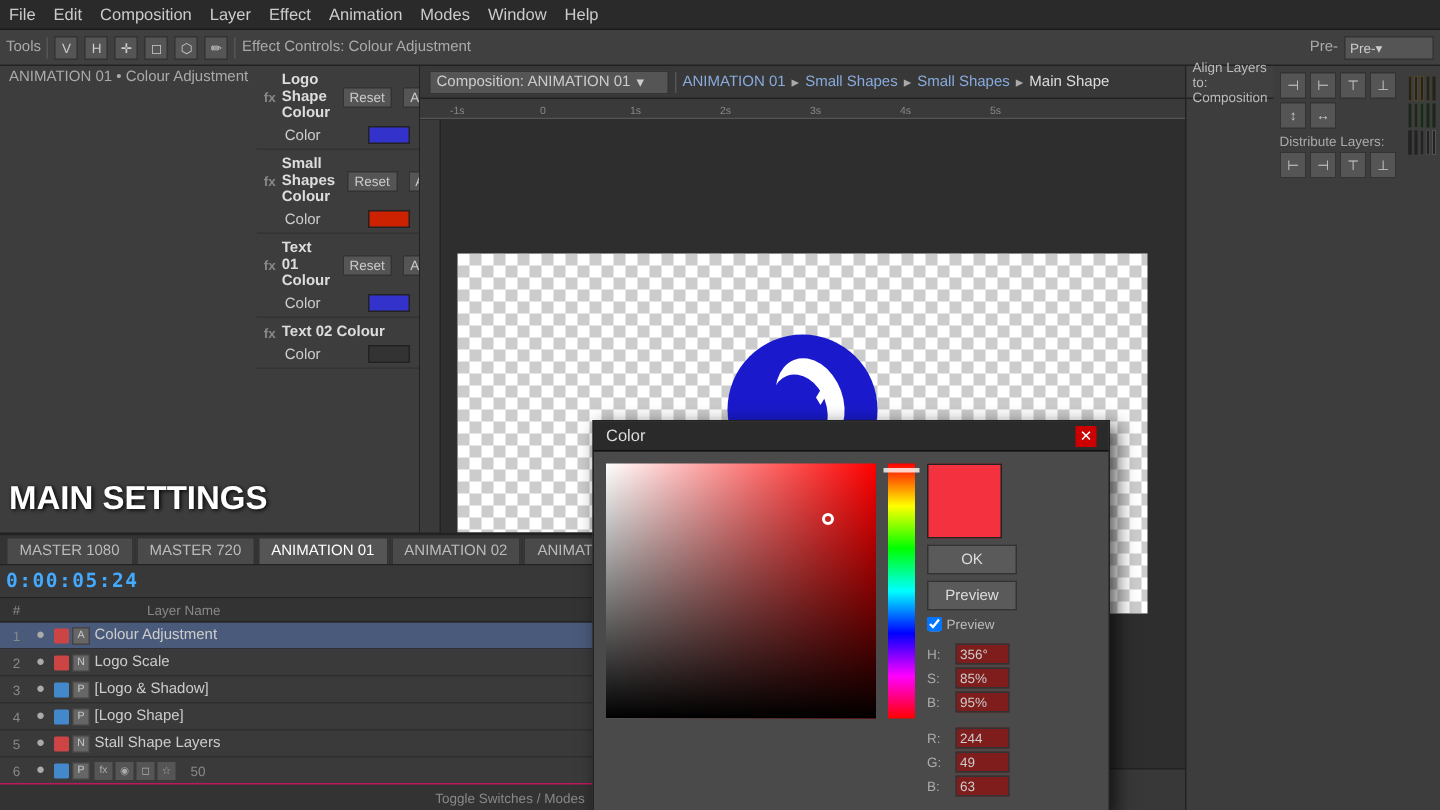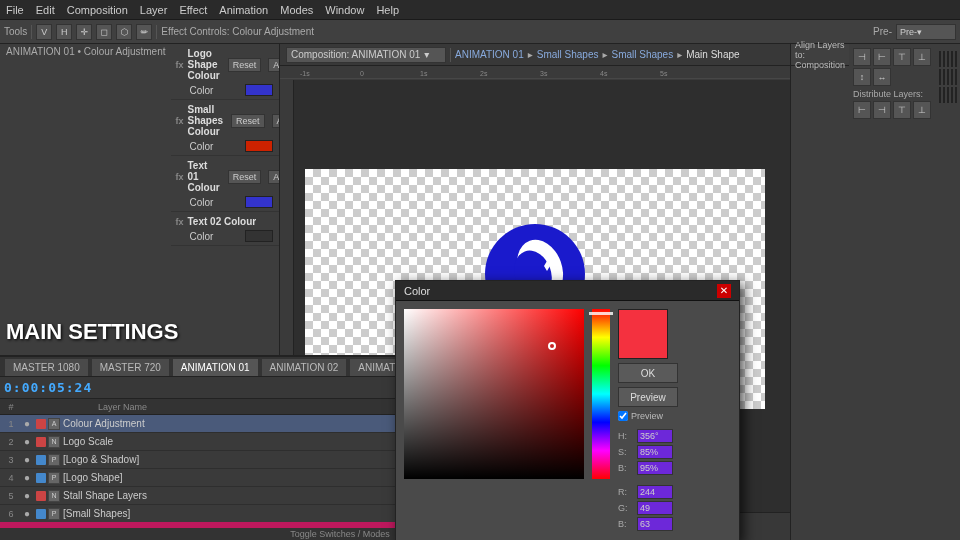--- a/index.html
+++ b/index.html
@@ -546,21 +546,21 @@
 
     .field-label {
       width: 16px;
       color: #aaa;
       font-size: 9px;
     }
 
     .field-value {
       width: 36px;
       height: 14px;
-      background: #6d28d9;
+      background: #7f1d1d;
       border: 1px solid #333;
       color: #ccc;
       font-size: 9px;
       padding: 0 2px;
     }
 
     .checkbox-row {
       display: flex;
       align-items: center;
       gap: 3px;
@@ -882,21 +882,20 @@
         <span class="l-icon">☆</span>
       </div>
       <span style="width:30px;font-size:9px;color:#888;text-align:center;">50</span>
     </div>
 
     <div class="layer-row">
       <span class="layer-num">6</span>
       <span class="layer-visibility" style="color:#aaa;">●</span>
       <span class="layer-color" style="background:#4488cc;"></span>
       <span class="layer-type">P</span>
-      <span class="layer-name">[Small Shapes]</span>
       <div class="layer-icons">
         <span class="l-icon">fx</span>
         <span class="l-icon">◉</span>
         <span class="l-icon">◻</span>
         <span class="l-icon">☆</span>
       </div>
       <span style="width:30px;font-size:9px;color:#888;text-align:center;">50</span>
     </div>
 
     <div class="layer-row">
@@ -908,21 +907,21 @@
       <div class="layer-icons">
         <span class="l-icon">◉</span>
         <span class="l-icon">◻</span>
         <span class="l-icon">☆</span>
       </div>
       <span style="width:30px;font-size:9px;color:#888;text-align:center;">50</span>
     </div>
 
   </div>
 
-  <div style="position:absolute;bottom:0;left:0;right:0;height:18px;background:#333;border-top:6px solid #be185d;display:flex;align-items:center;justify-content:center;font-size:9px;color:#888;">
+  <div style="position:absolute;bottom:0;left:0;right:0;height:18px;background:#333;border-top:1px solid #be185d;display:flex;align-items:center;justify-content:center;font-size:9px;color:#888;">
     <span>Toggle Switches / Modes</span>
   </div>
 </div>
 
 <div class="main-text">MAIN SETTINGS</div>
 
 <div class="color-dialog">
   <div class="dialog-titlebar">
     <span class="dialog-title">Color</span>
     <button class="dialog-close">✕</button>

